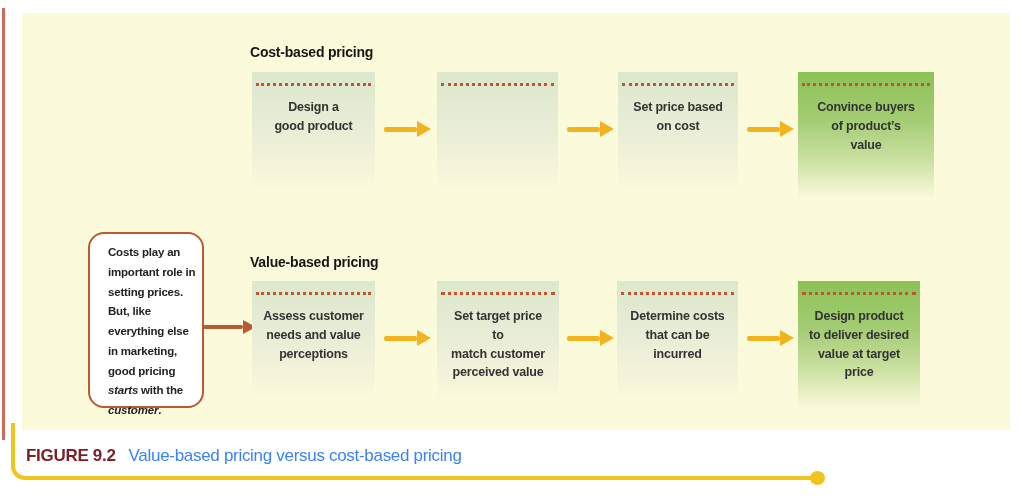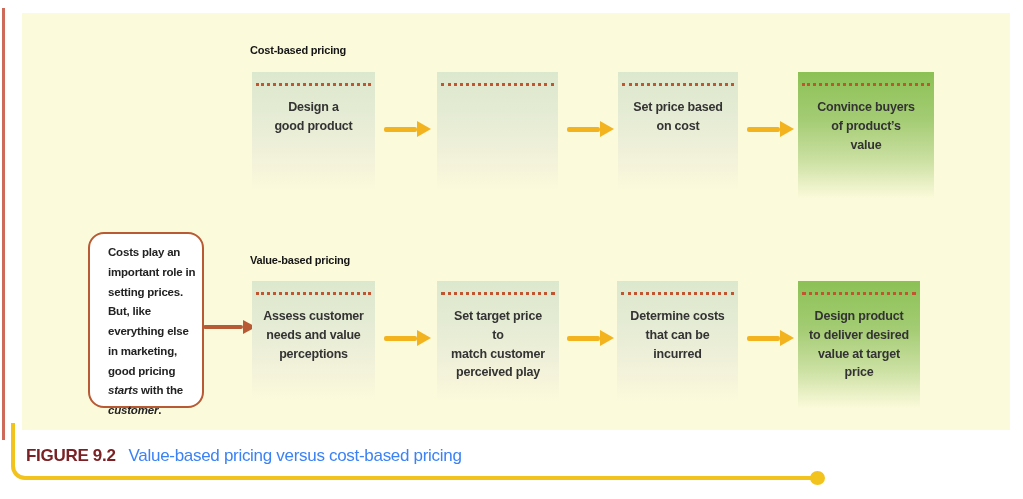--- a/index.html
+++ b/index.html
@@ -9,21 +9,21 @@
   }
   .figure-bg {
     position:absolute; left:22px; top:13px; width:988px; height:417px;
     background:#fbfadb;
   }
   .left-rule {
     position:absolute; left:2px; top:8px; width:3px; height:432px;
     background:#c0452f; opacity:.8;
   }
   .row-title {
-    position:absolute; font-size:11px; font-weight:bold; color:#151515;
+    position:absolute; font-size:14px; font-weight:bold; color:#151515;
     letter-spacing:-0.2px;
   }
   .title-cost  { left:250px; top:44px; }
   .title-value { left:250px; top:254px; }
 
   .box { position:absolute; box-sizing:border-box; }
   .box.light {
     background:linear-gradient(180deg,#dce8cd 0%,#e6ecd5 40%,#f2f1da 72%,rgba(250,249,219,0) 100%);
   }
   .box.dark {
@@ -157,21 +157,21 @@
 </div>
 <div class="flow-arrow fa-v1">
     <div class="shaft"></div>
     <div class="head"></div>
   </div>
 
 <div class="box light b-v2">
   <div class="dotted-rule"></div>
   <div class="box-label">Set target price to
 match customer
-perceived play</div>
+perceived value</div>
 </div>
 <div class="flow-arrow fa-v2">
     <div class="shaft"></div>
     <div class="head"></div>
   </div>
 
 <div class="box light b-v3">
   <div class="dotted-rule"></div>
   <div class="box-label">Determine costs
 that can be

